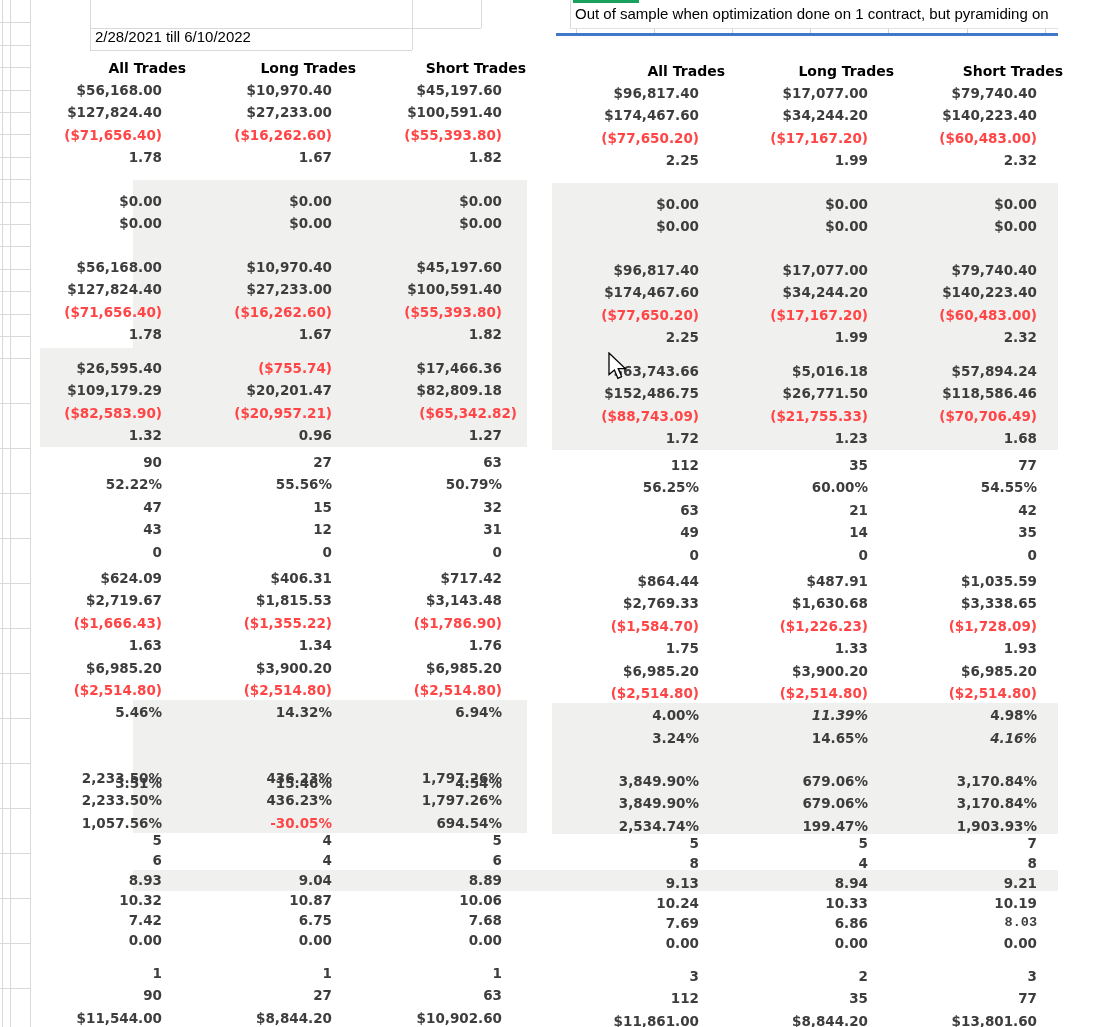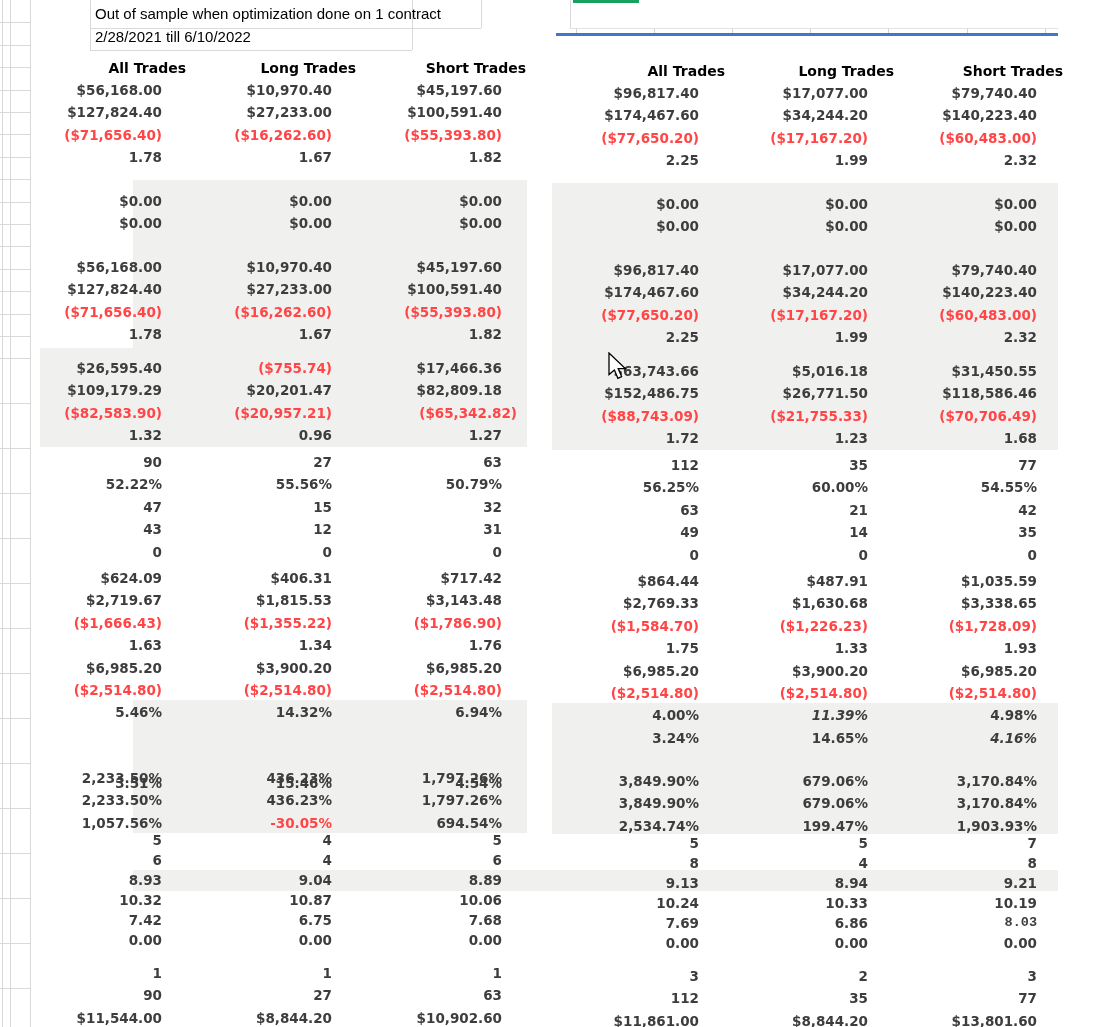--- a/index.html
+++ b/index.html
@@ -79,22 +79,22 @@
   <div class="v" style="left:412px;top:0;height:50px;"></div>
   <div class="v" style="left:481px;top:0;height:28px;"></div>
   <div class="v" style="left:570px;top:0;height:28px;"></div>
   <div class="h" style="left:90px;top:28px;width:391px;"></div>
   <div class="h" style="left:90px;top:50px;width:322px;"></div>
   <div class="h" style="left:570px;top:28px;width:488px;background:#e3e3e3;"></div>
 
   <div class="blue-line" style="left:556px;top:33px;width:502px;height:3px;"></div>
   <div class="green-mark" style="left:573px;top:0;width:66px;height:3px;"></div>
 
-  <div class="title" style="left:95px;top:3px;">Out of sample when optimization done on 1 contract</div>
   <div class="title" style="left:95px;top:26px;">2/28/2021 till 6/10/2022</div>
+  <div class="title" style="left:575px;top:3px;width:528px;overflow:hidden;">Out of sample when optimization done on 1 contract, but  pyramiding on</div>
 
   <div id="ltable">
       <div class="row" style="left: 16px; top: 57px; grid-template-columns: 170px 170px 170px;">
         <span class="cell hdr" style="line-height: 22px;">All Trades</span>
         <span class="cell hdr" style="line-height: 22px;">Long Trades</span>
         <span class="cell hdr" style="line-height: 22px;">Short Trades</span>
       </div>
       <div class="row" style="left: 16px; top: 79px; grid-template-columns: 170px 170px 170px;">
         <span class="cell" style="padding-right: 24px; line-height: 22.4px;">$56,168.00</span>
         <span class="cell" style="padding-right: 24px; line-height: 22.4px;">$10,970.40</span>
@@ -343,21 +343,21 @@
         <span class="cell neg" style="padding-right: 26px; line-height: 22.4px;">($60,483.00)</span>
       </div>
       <div class="row" style="left: 556px; top: 326.2px; grid-template-columns: 169px 169px 169px;">
         <span class="cell" style="padding-right: 26px; line-height: 22.4px;">2.25</span>
         <span class="cell" style="padding-right: 26px; line-height: 22.4px;">1.99</span>
         <span class="cell" style="padding-right: 26px; line-height: 22.4px;">2.32</span>
       </div>
       <div class="row" style="left: 556px; top: 360px; grid-template-columns: 169px 169px 169px;">
         <span class="cell" style="padding-right: 26px; line-height: 22.4px;">$63,743.66</span>
         <span class="cell" style="padding-right: 26px; line-height: 22.4px;">$5,016.18</span>
-        <span class="cell" style="padding-right: 26px; line-height: 22.4px;">$31,450.55</span>
+        <span class="cell" style="padding-right: 26px; line-height: 22.4px;">$57,894.24</span>
       </div>
       <div class="row" style="left: 556px; top: 382.4px; grid-template-columns: 169px 169px 169px;">
         <span class="cell" style="padding-right: 26px; line-height: 22.4px;">$152,486.75</span>
         <span class="cell" style="padding-right: 26px; line-height: 22.4px;">$26,771.50</span>
         <span class="cell" style="padding-right: 26px; line-height: 22.4px;">$118,586.46</span>
       </div>
       <div class="row" style="left: 556px; top: 404.8px; grid-template-columns: 169px 169px 169px;">
         <span class="cell neg" style="padding-right: 26px; line-height: 22.4px;">($88,743.09)</span>
         <span class="cell neg" style="padding-right: 26px; line-height: 22.4px;">($21,755.33)</span>
         <span class="cell neg" style="padding-right: 26px; line-height: 22.4px;">($70,706.49)</span>

